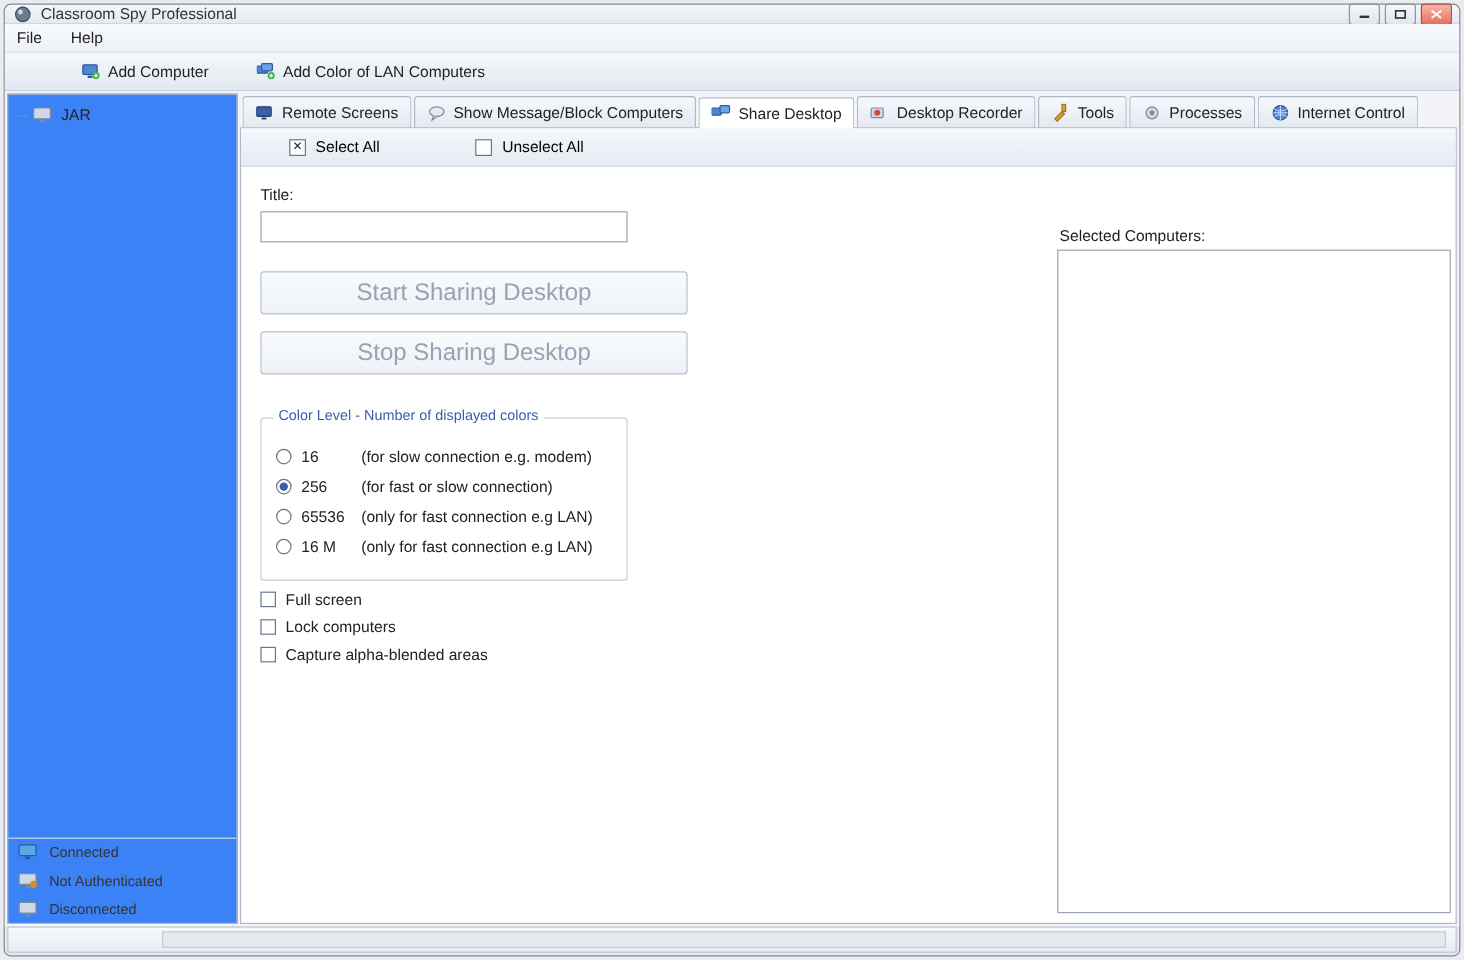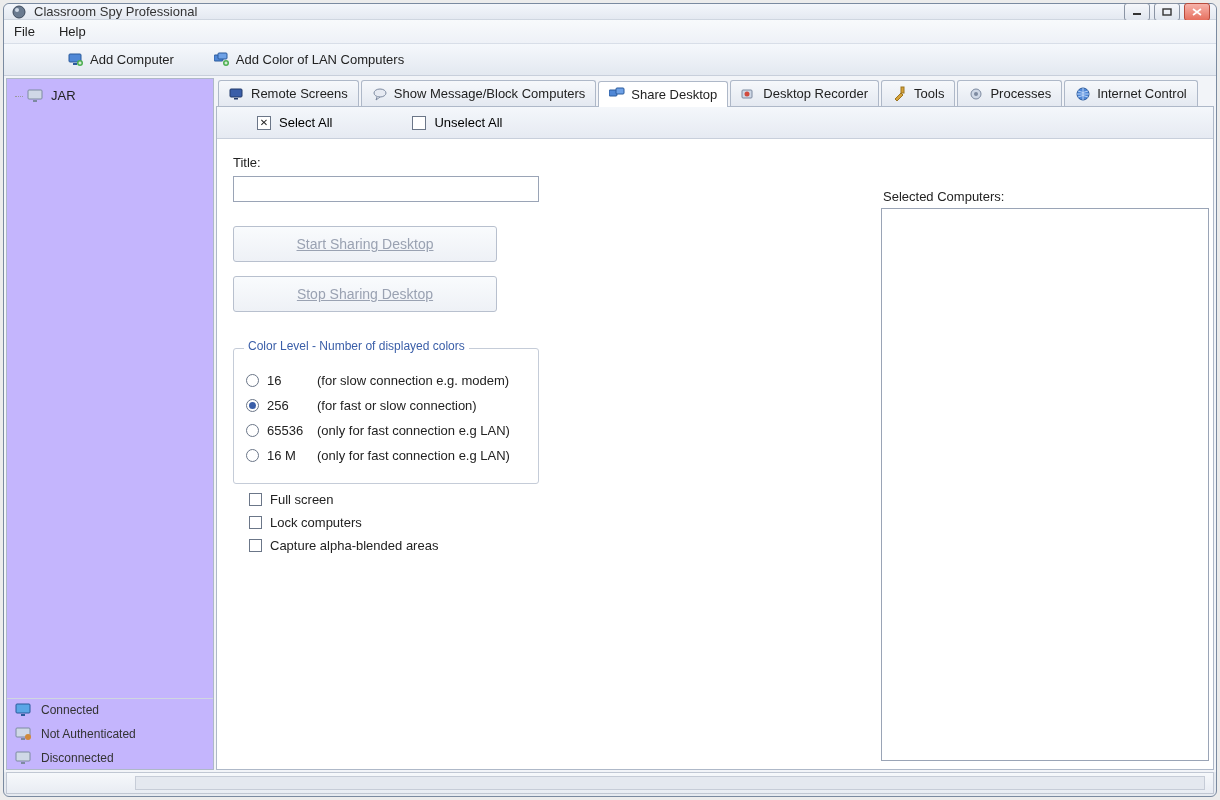--- a/index.html
+++ b/index.html
@@ -68,22 +68,22 @@
   display:flex; align-items:center; gap:6px;
   font-size: 13px; color:#222; cursor:pointer;
   padding: 4px 8px;
 }
 .body-area {
   flex:1; display:flex;
   background: #f2f4f8;
   min-height: 0;
 }
 .sidebar {
-  width: 208px;
-  background: #c4b5fd;
+  width: 192px;
+  background: #3b82f6;
   border: 1px solid #aeb8c8;
   margin: 2px;
   display:flex; flex-direction:column;
   position: relative;
 }
 .tree {
   flex:1; padding: 6px 2px;
   overflow:auto;
 }
 .tree-item {
@@ -156,30 +156,29 @@
 }
 .form-block { margin-bottom: 24px; }
 .form-block label { display:block; font-size:13px; color:#222; margin-bottom:6px; }
 .form-block input[type=text] {
   width: 306px; height: 26px;
   border: 1px solid #9aa4b6;
   padding: 2px 6px;
   font-size: 13px;
 }
 .big-btn {
-  width: 264px; height: 36px;
+  width: 356px; height: 36px;
   border: 1px solid #b8c0ce;
   border-radius: 3px;
   background: linear-gradient(#f9fbfd,#eef1f6);
   color: #9aa2b2;
-  font-size: 14px;
+  font-size: 20px;
   margin-bottom: 14px;
   display:block;
   cursor:pointer;
-  text-decoration:underline;
 }
 .fieldset {
   width: 306px;
   border: 1px solid #c5ccd8;
   border-radius: 3px;
   padding: 14px 12px 10px 12px;
   position:relative;
   margin-top: 36px;
   margin-bottom: 4px;
 }
@@ -197,21 +196,21 @@
 .radio-dot {
   width:13px; height:13px; border:1px solid #6b7688; border-radius:50%;
   display:inline-flex; align-items:center; justify-content:center;
   background:#fff;
 }
 .radio-dot.on::after { content:''; width:7px; height:7px; border-radius:50%; background:#3a5ea8; }
 .radio-label { width:42px; display:inline-block; }
 .check-row {
   display:flex; align-items:center; gap:8px;
   font-size: 13px; color:#222;
-  margin: 8px 16px;
+  margin: 8px 0;
   cursor:pointer;
 }
 .check-box {
   width:13px; height:13px; border:1px solid #6b7688;
   background:#fff;
 }
 .right-panel {
   width: 336px;
   display:flex; flex-direction:column;
   padding: 6px 4px 8px 4px;

